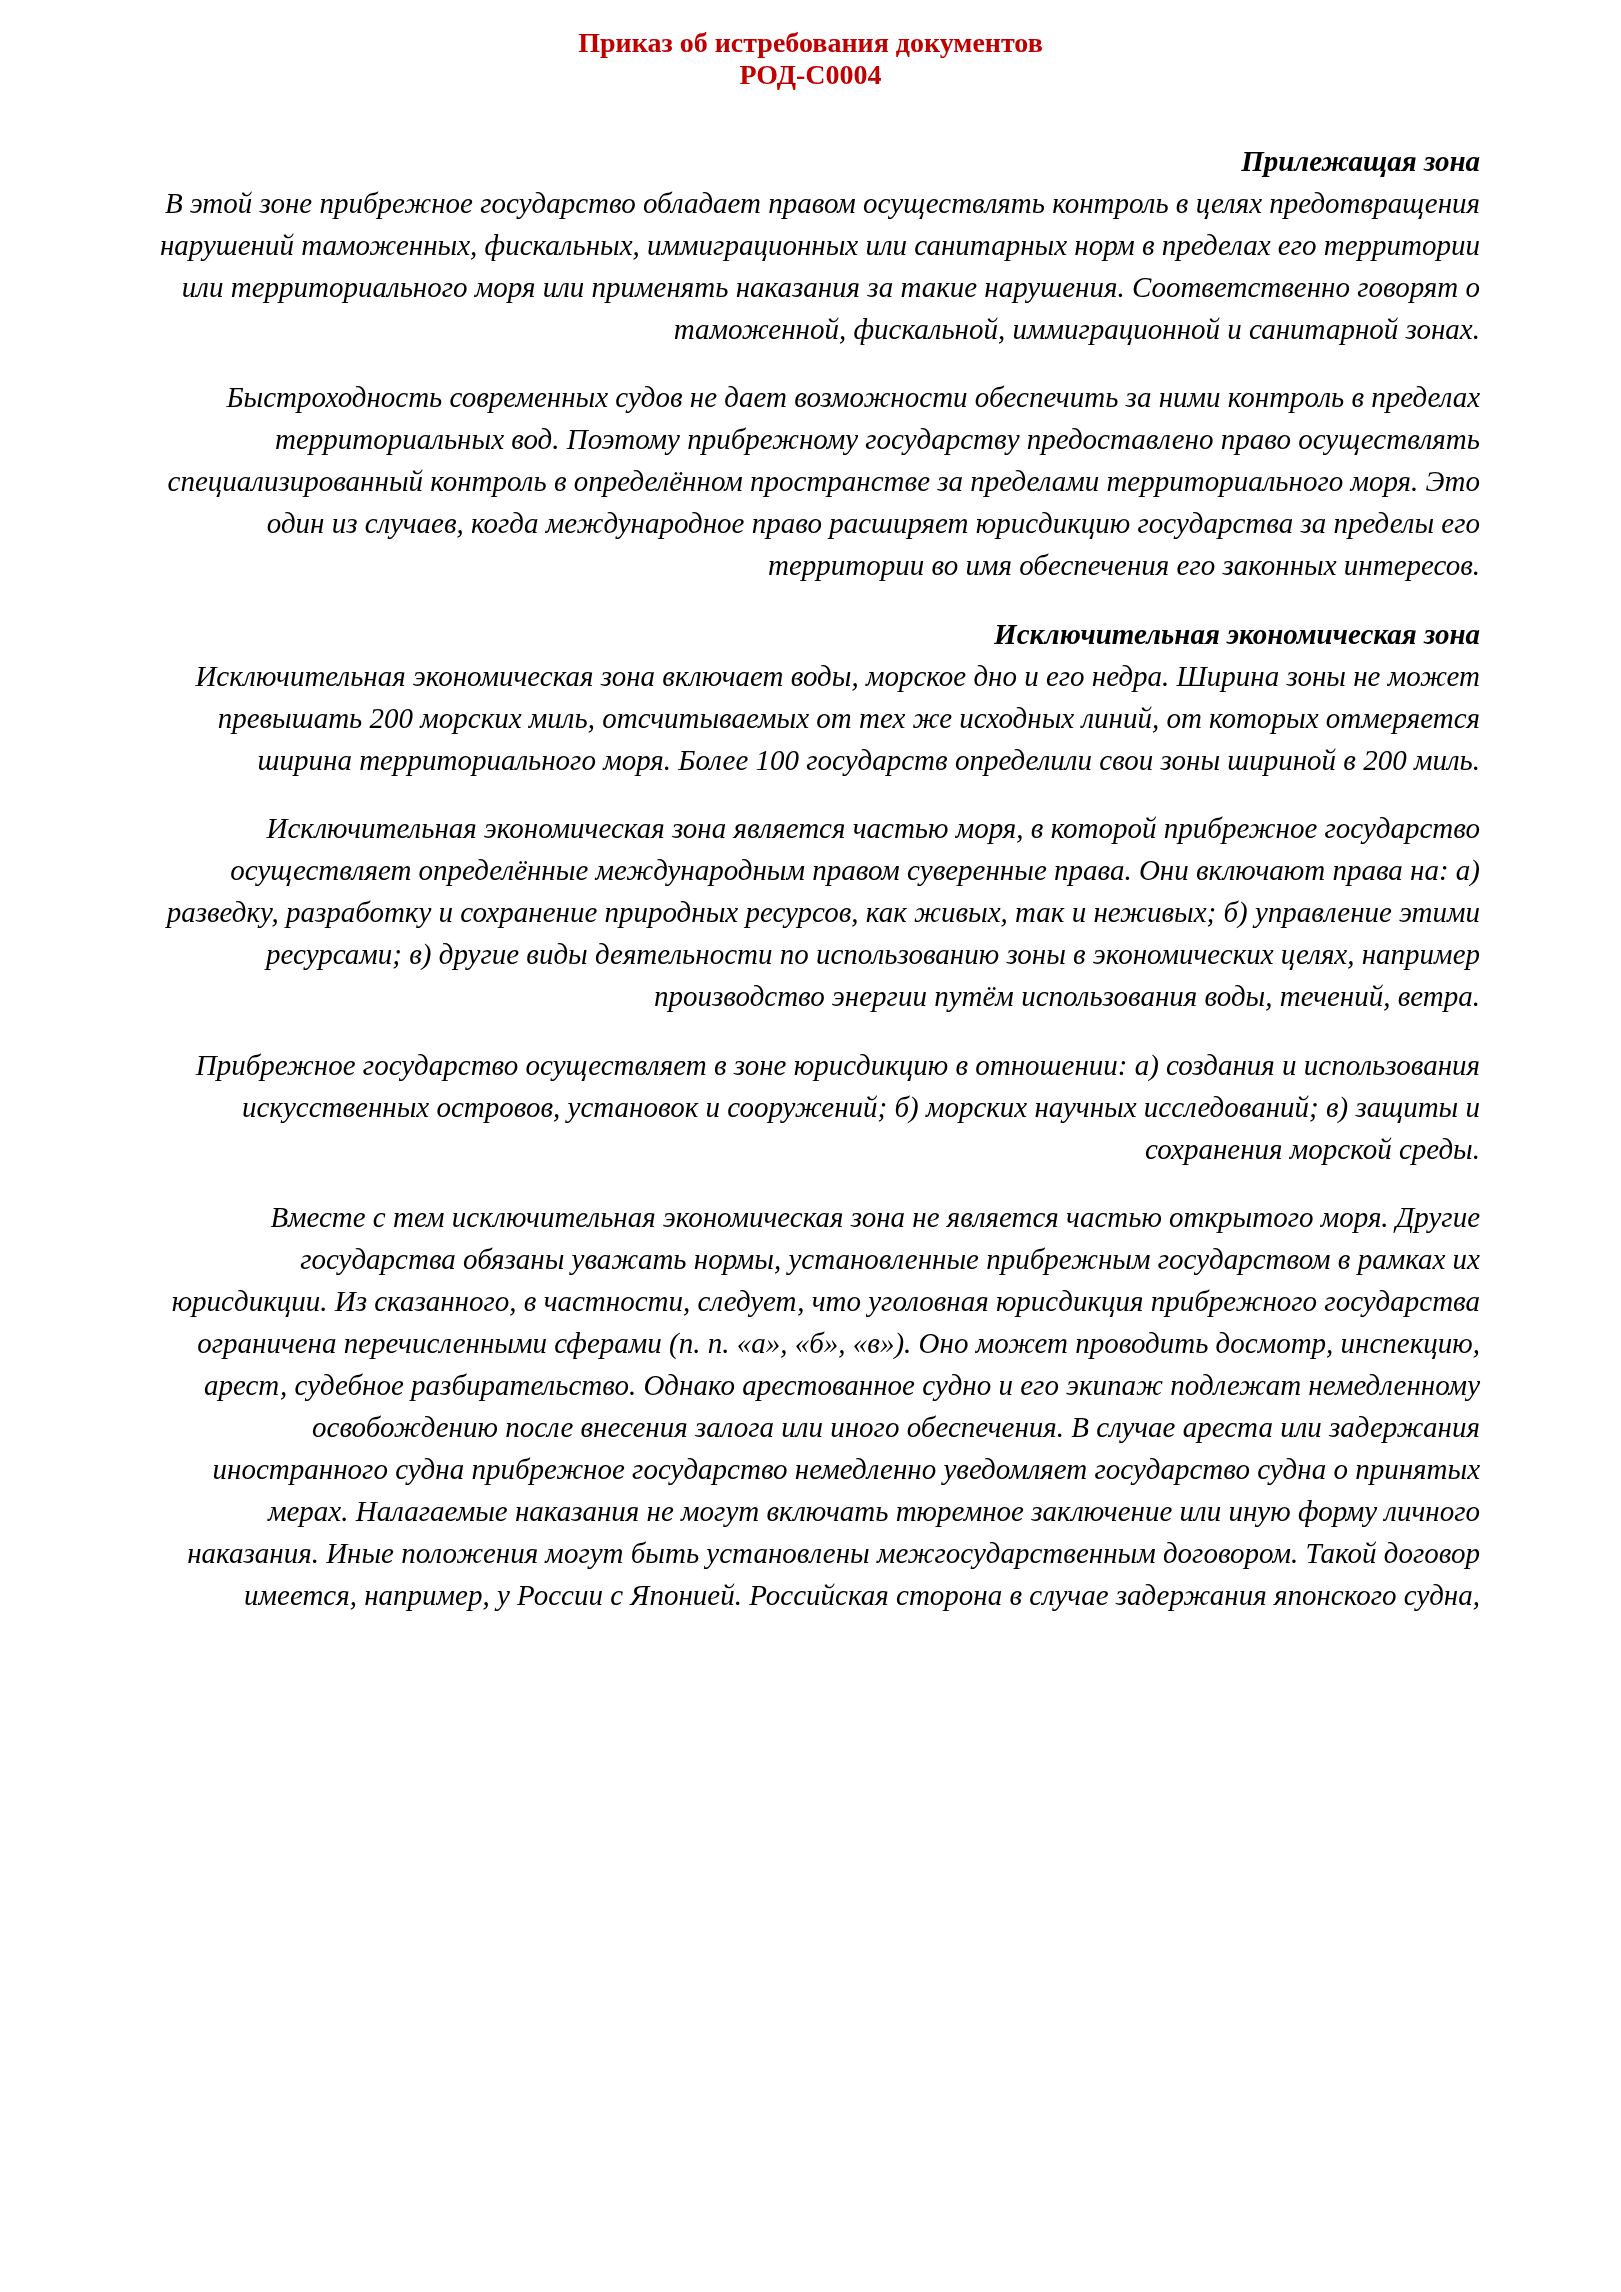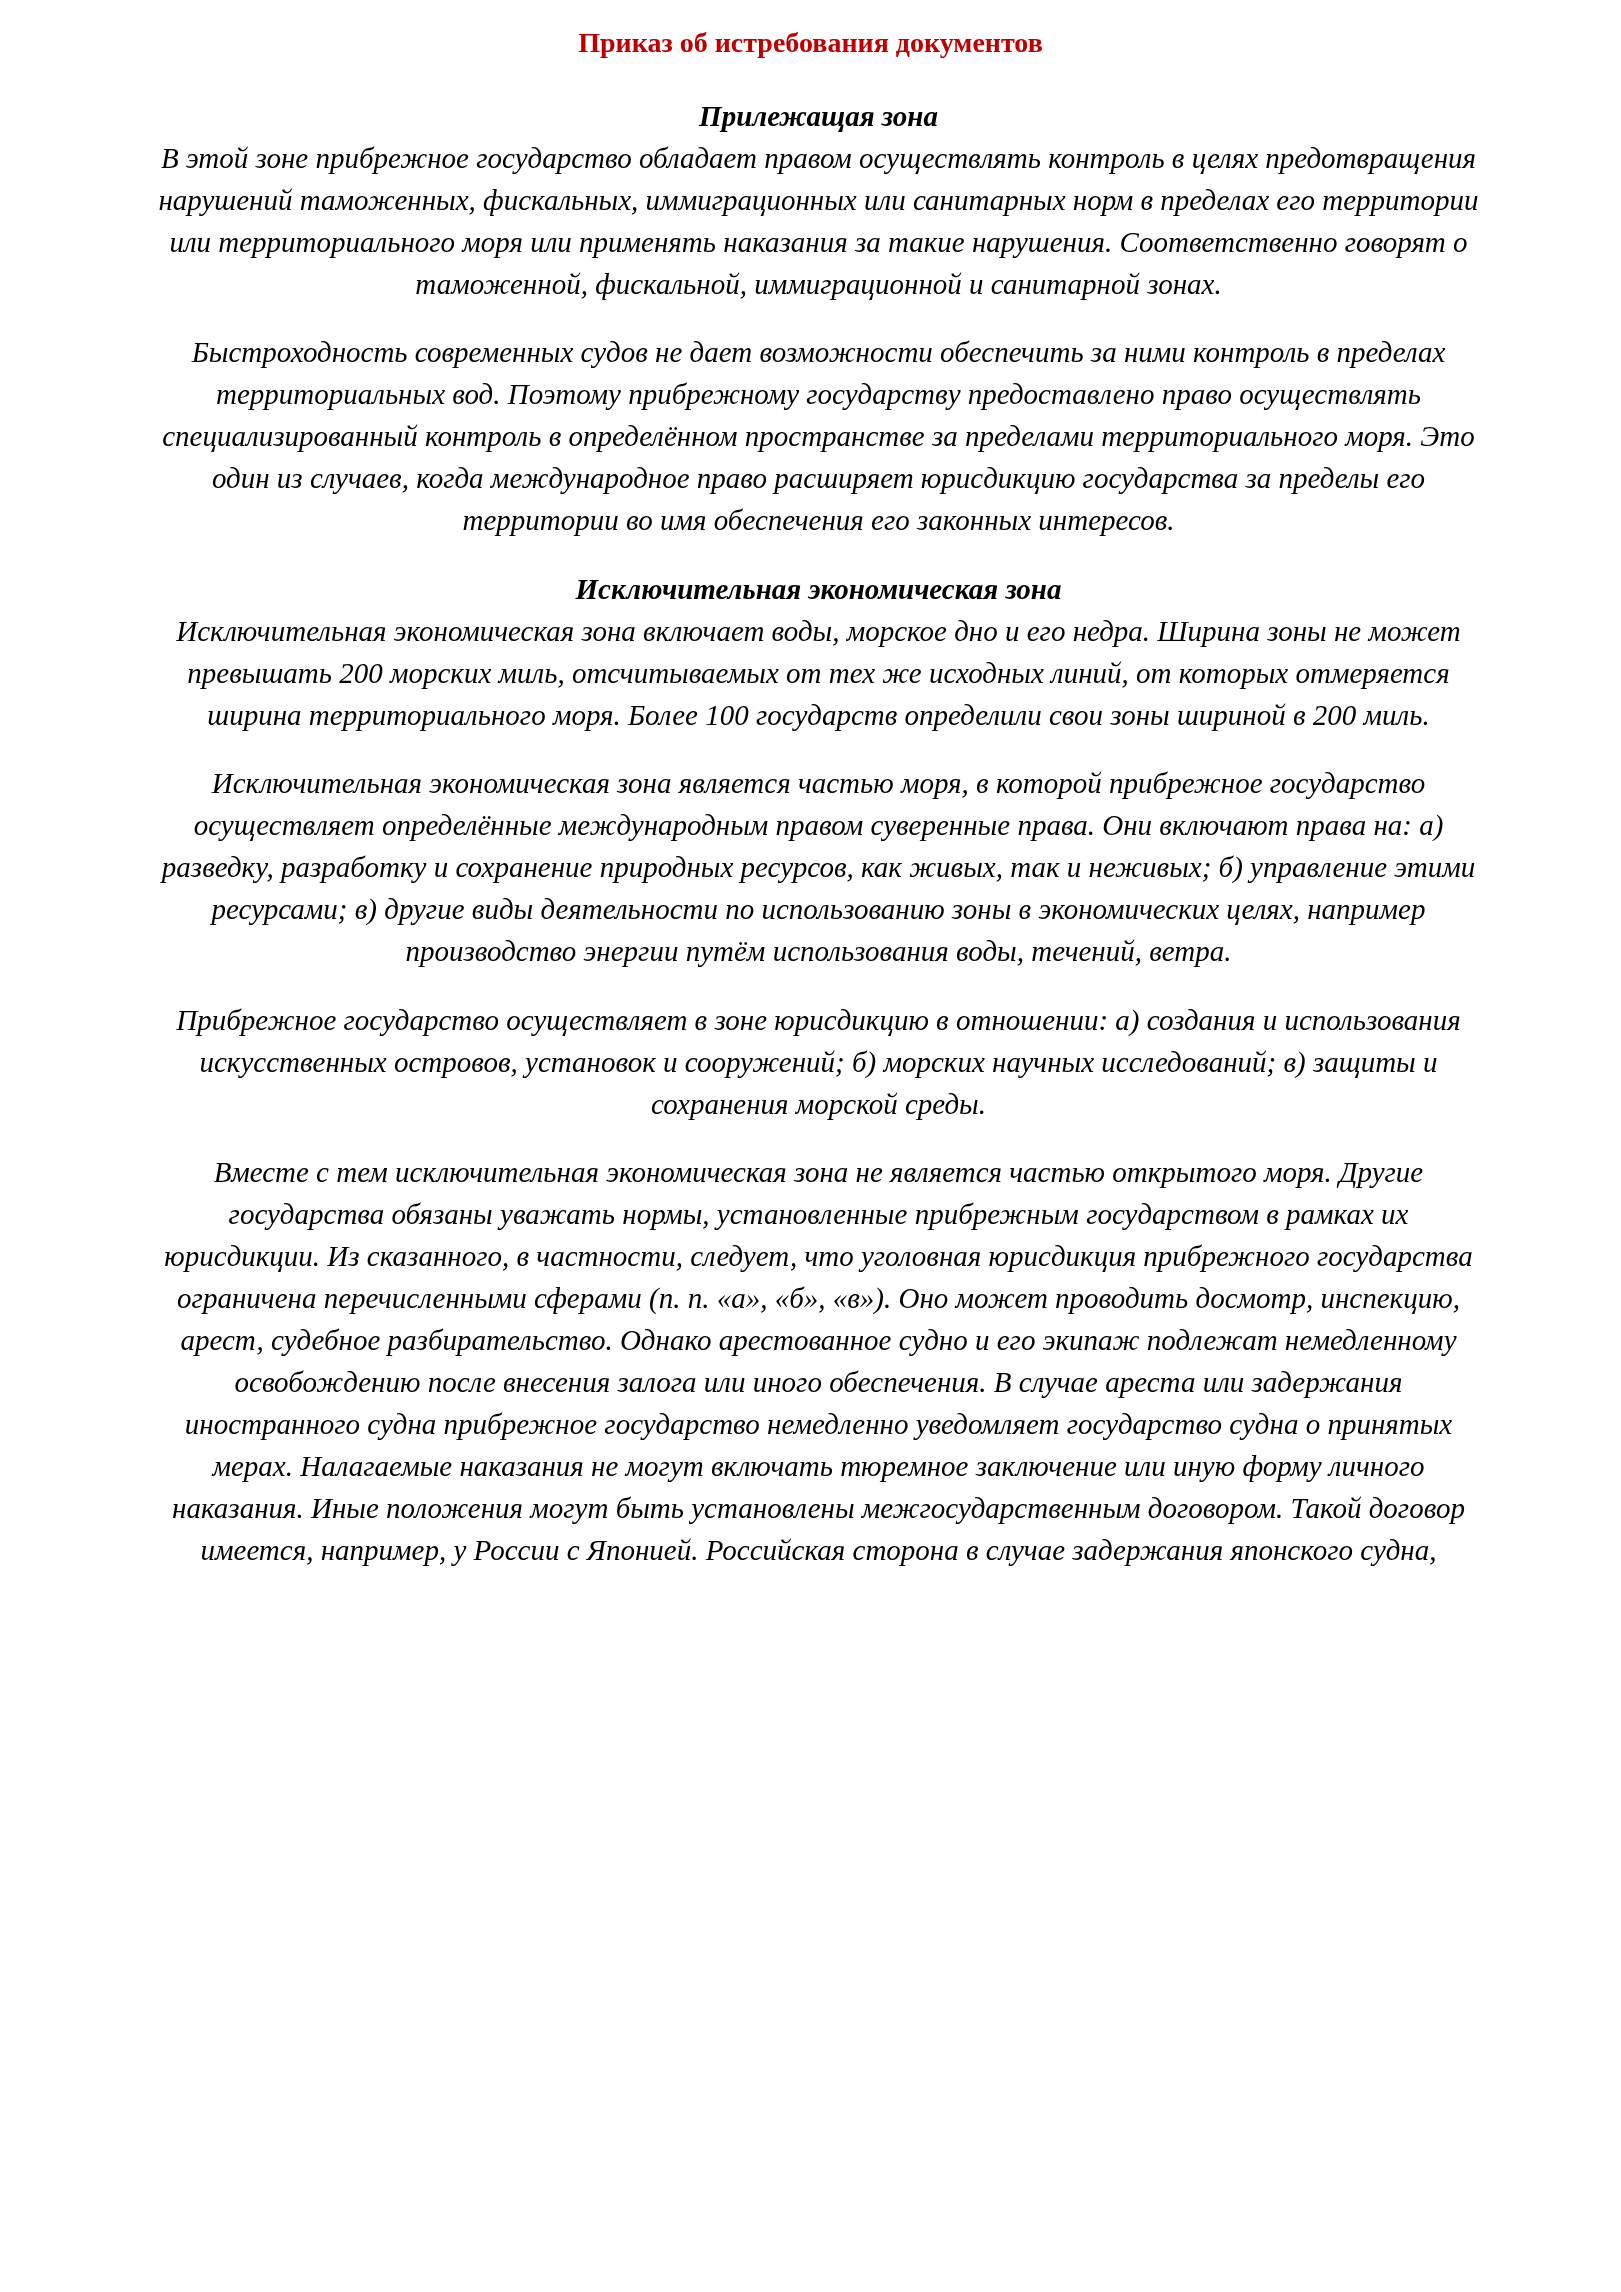--- a/index.html
+++ b/index.html
@@ -21,44 +21,45 @@
     text-align: center;
     font-weight: bold;
     font-size: 28px;
     line-height: 32px;
     color: #c00000;
   }
   .doc-header div {
     white-space: nowrap;
   }
   .content {
-    margin: 36px 141px 0 157px;
+    margin: 49px 141px 0 157px;
     font-style: italic;
     font-size: 29px;
     line-height: 42px;
-    text-align: center;
+    text-align: right;
   }
   .section-heading {
     margin: 0;
     font-size: 29px;
     line-height: 42px;
     font-weight: bold;
     font-style: italic;
   }
   .content p {
     margin: 0 0 26.5px 0;
   }
 </style>
 </head>
 <body>
 
 <div class="page">
 
   <div class="doc-header">
     <div>Приказ об истребования документов</div>
+    <div>РОД-С0004</div>
   </div>
 
   <div class="content">
 
     <div>
       <h2 class="section-heading">Прилежащая зона</h2>
       <p>В этой зоне прибрежное государство обладает правом осуществлять контроль в целях предотвращения нарушений таможенных, фискальных, иммиграционных или санитарных норм в пределах его территории или территориального моря или применять наказания за такие нарушения. Соответственно говорят о таможенной, фискальной, иммиграционной и санитарной зонах.</p>
       <p>Быстроходность современных судов не дает возможности обеспечить за ними контроль в пределах территориальных вод. Поэтому прибрежному государству предоставлено право осуществлять специализированный контроль в определённом пространстве за пределами территориального моря. Это один из случаев, когда международное право расширяет юрисдикцию государства за пределы его территории во имя обеспечения его законных интересов.</p>
     </div>
 

